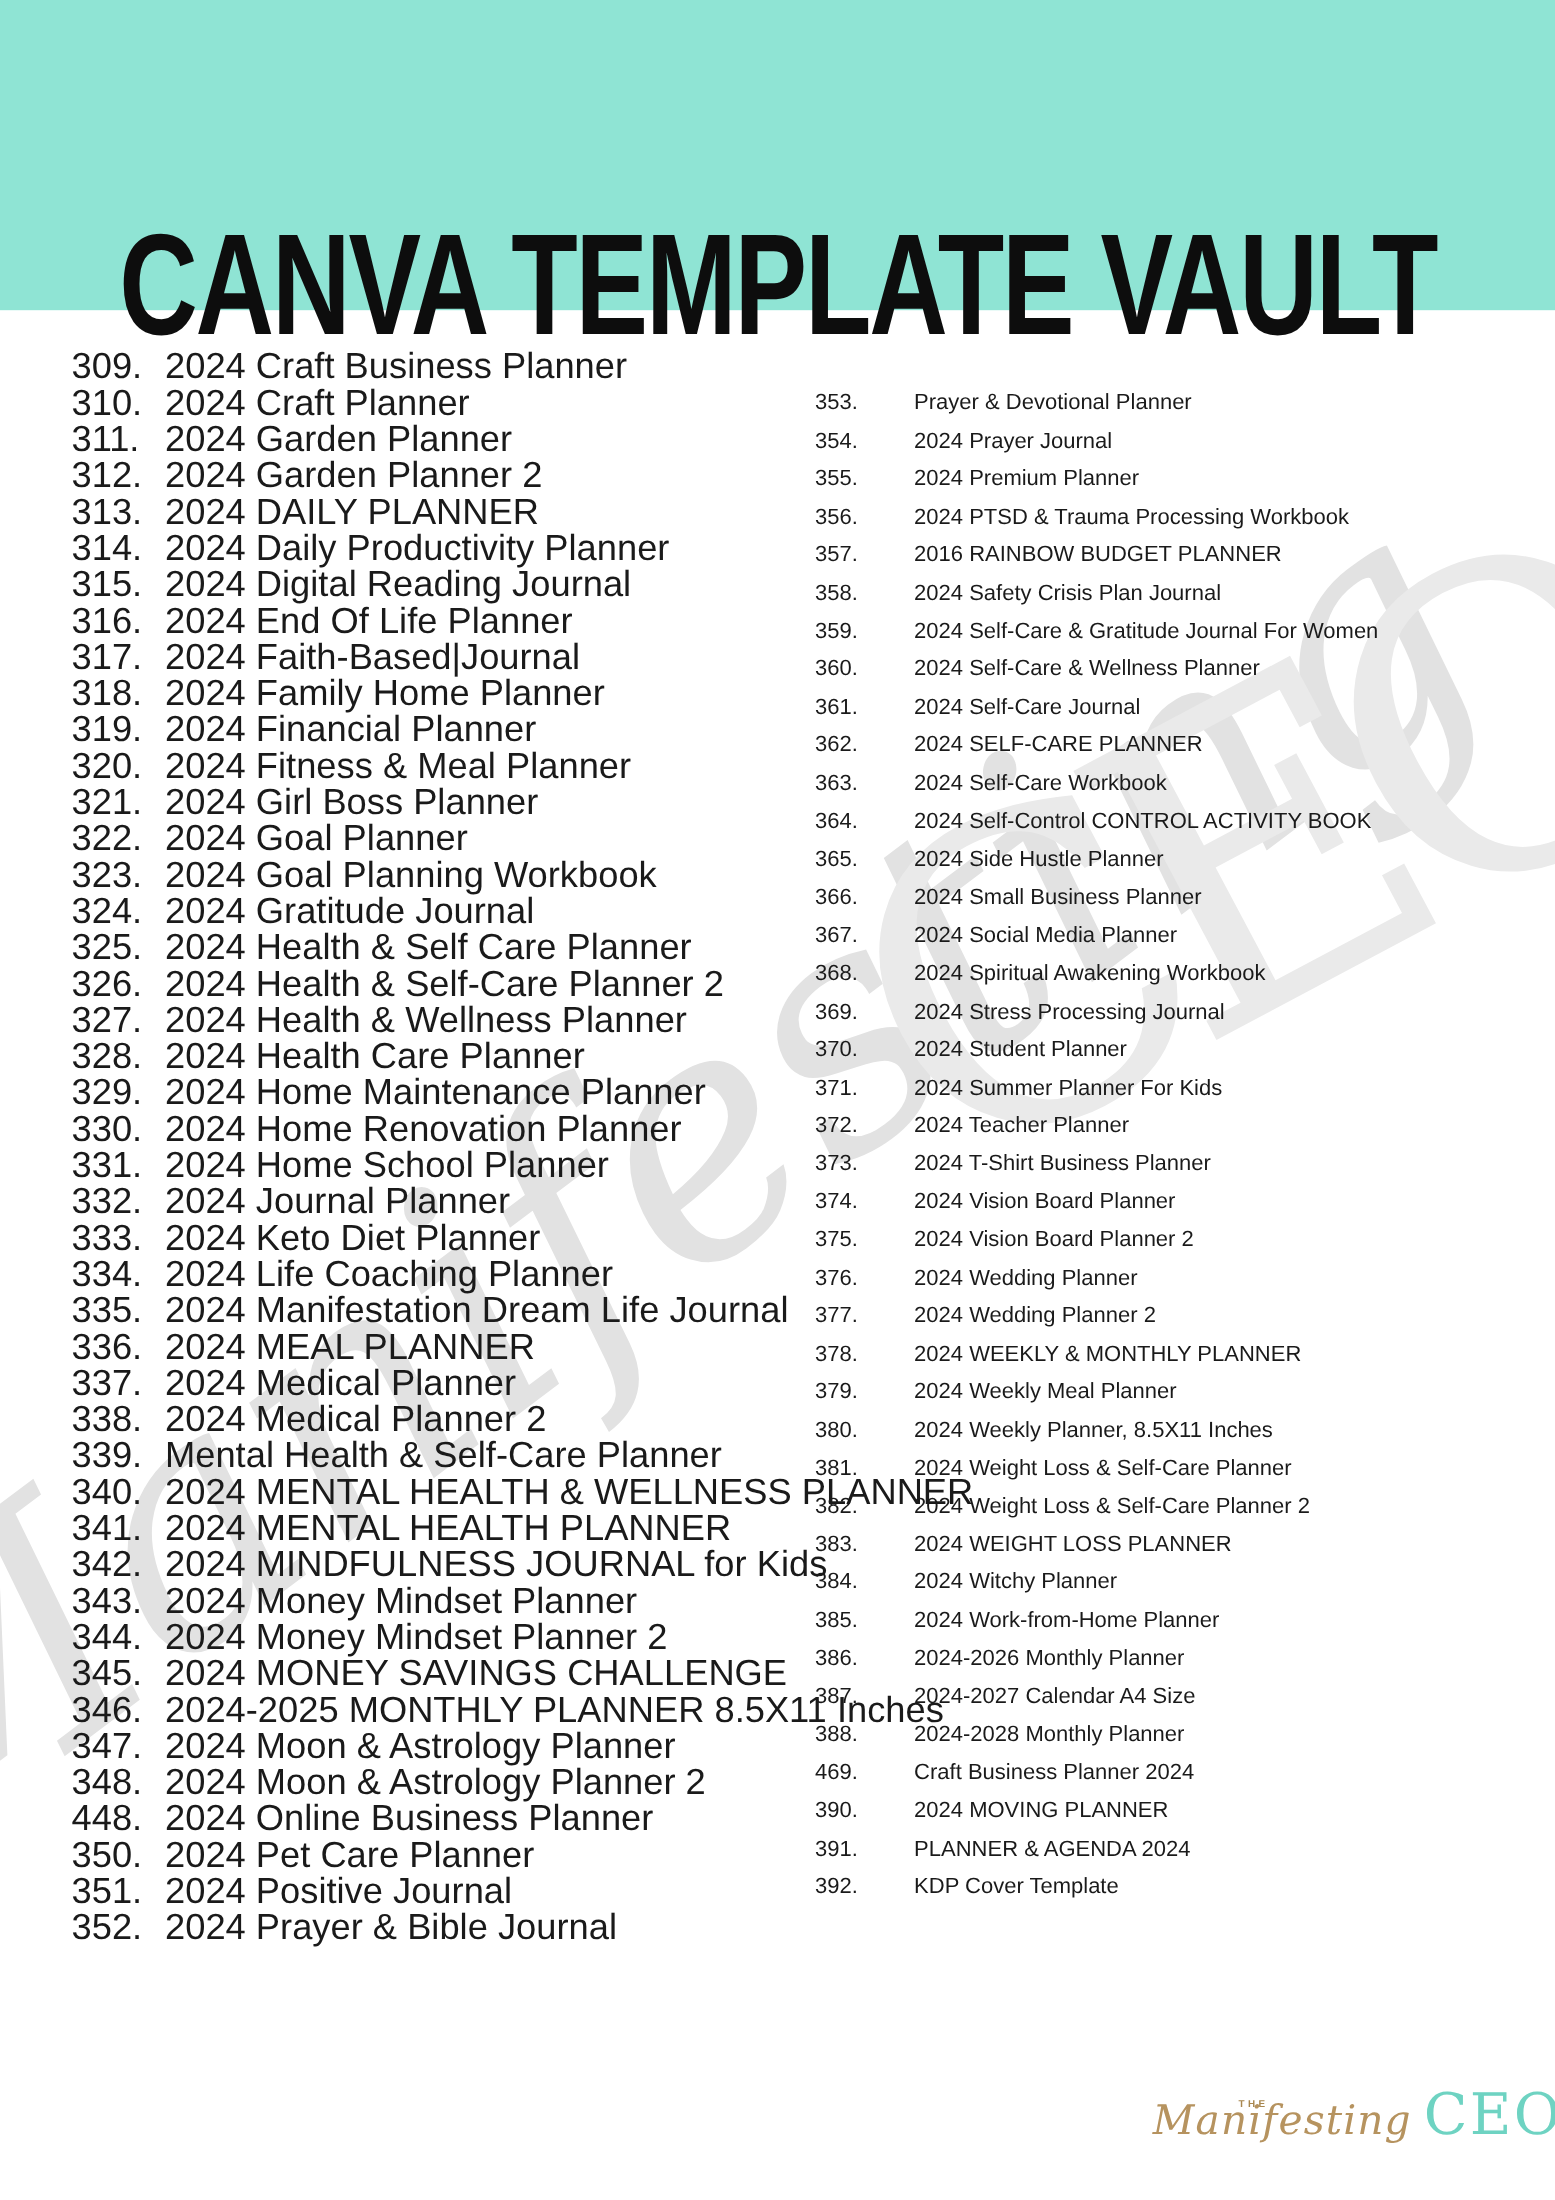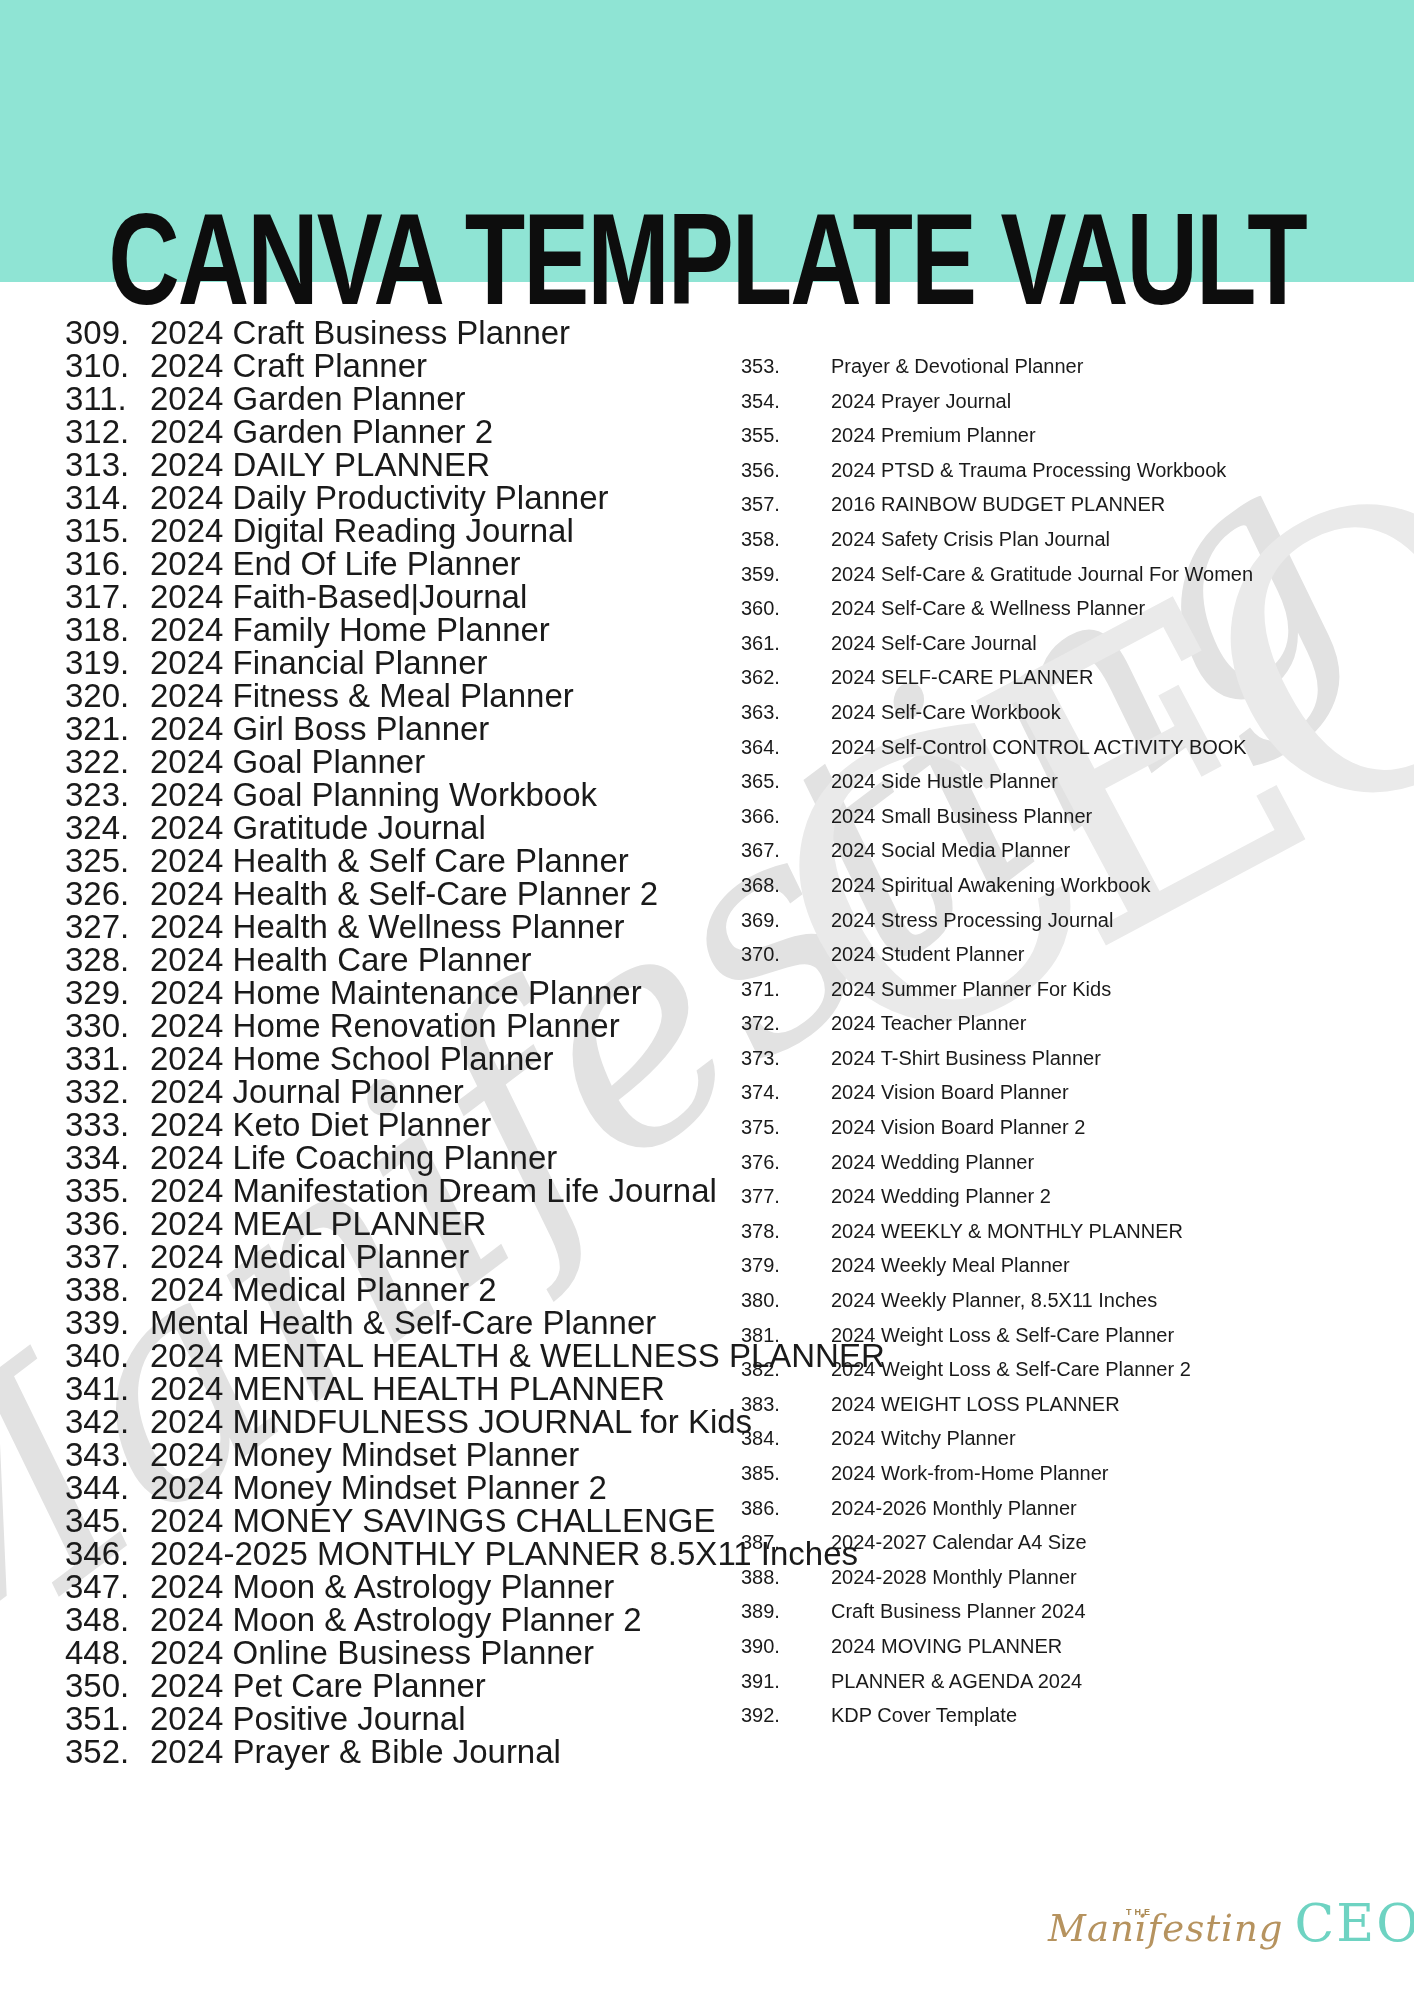--- a/index.html
+++ b/index.html
@@ -381,21 +381,21 @@
     </div>
     <div class="row">
       <span class="num">387.</span>
       <span class="txt">2024-2027 Calendar A4 Size</span>
     </div>
     <div class="row">
       <span class="num">388.</span>
       <span class="txt">2024-2028 Monthly Planner</span>
     </div>
     <div class="row">
-      <span class="num">389.</span>
+      <span class="num">469.</span>
       <span class="txt">Craft Business Planner 2024</span>
     </div>
     <div class="row">
       <span class="num">390.</span>
       <span class="txt">2024 MOVING PLANNER</span>
     </div>
     <div class="row">
       <span class="num">391.</span>
       <span class="txt">PLANNER &amp; AGENDA 2024</span>
     </div>

